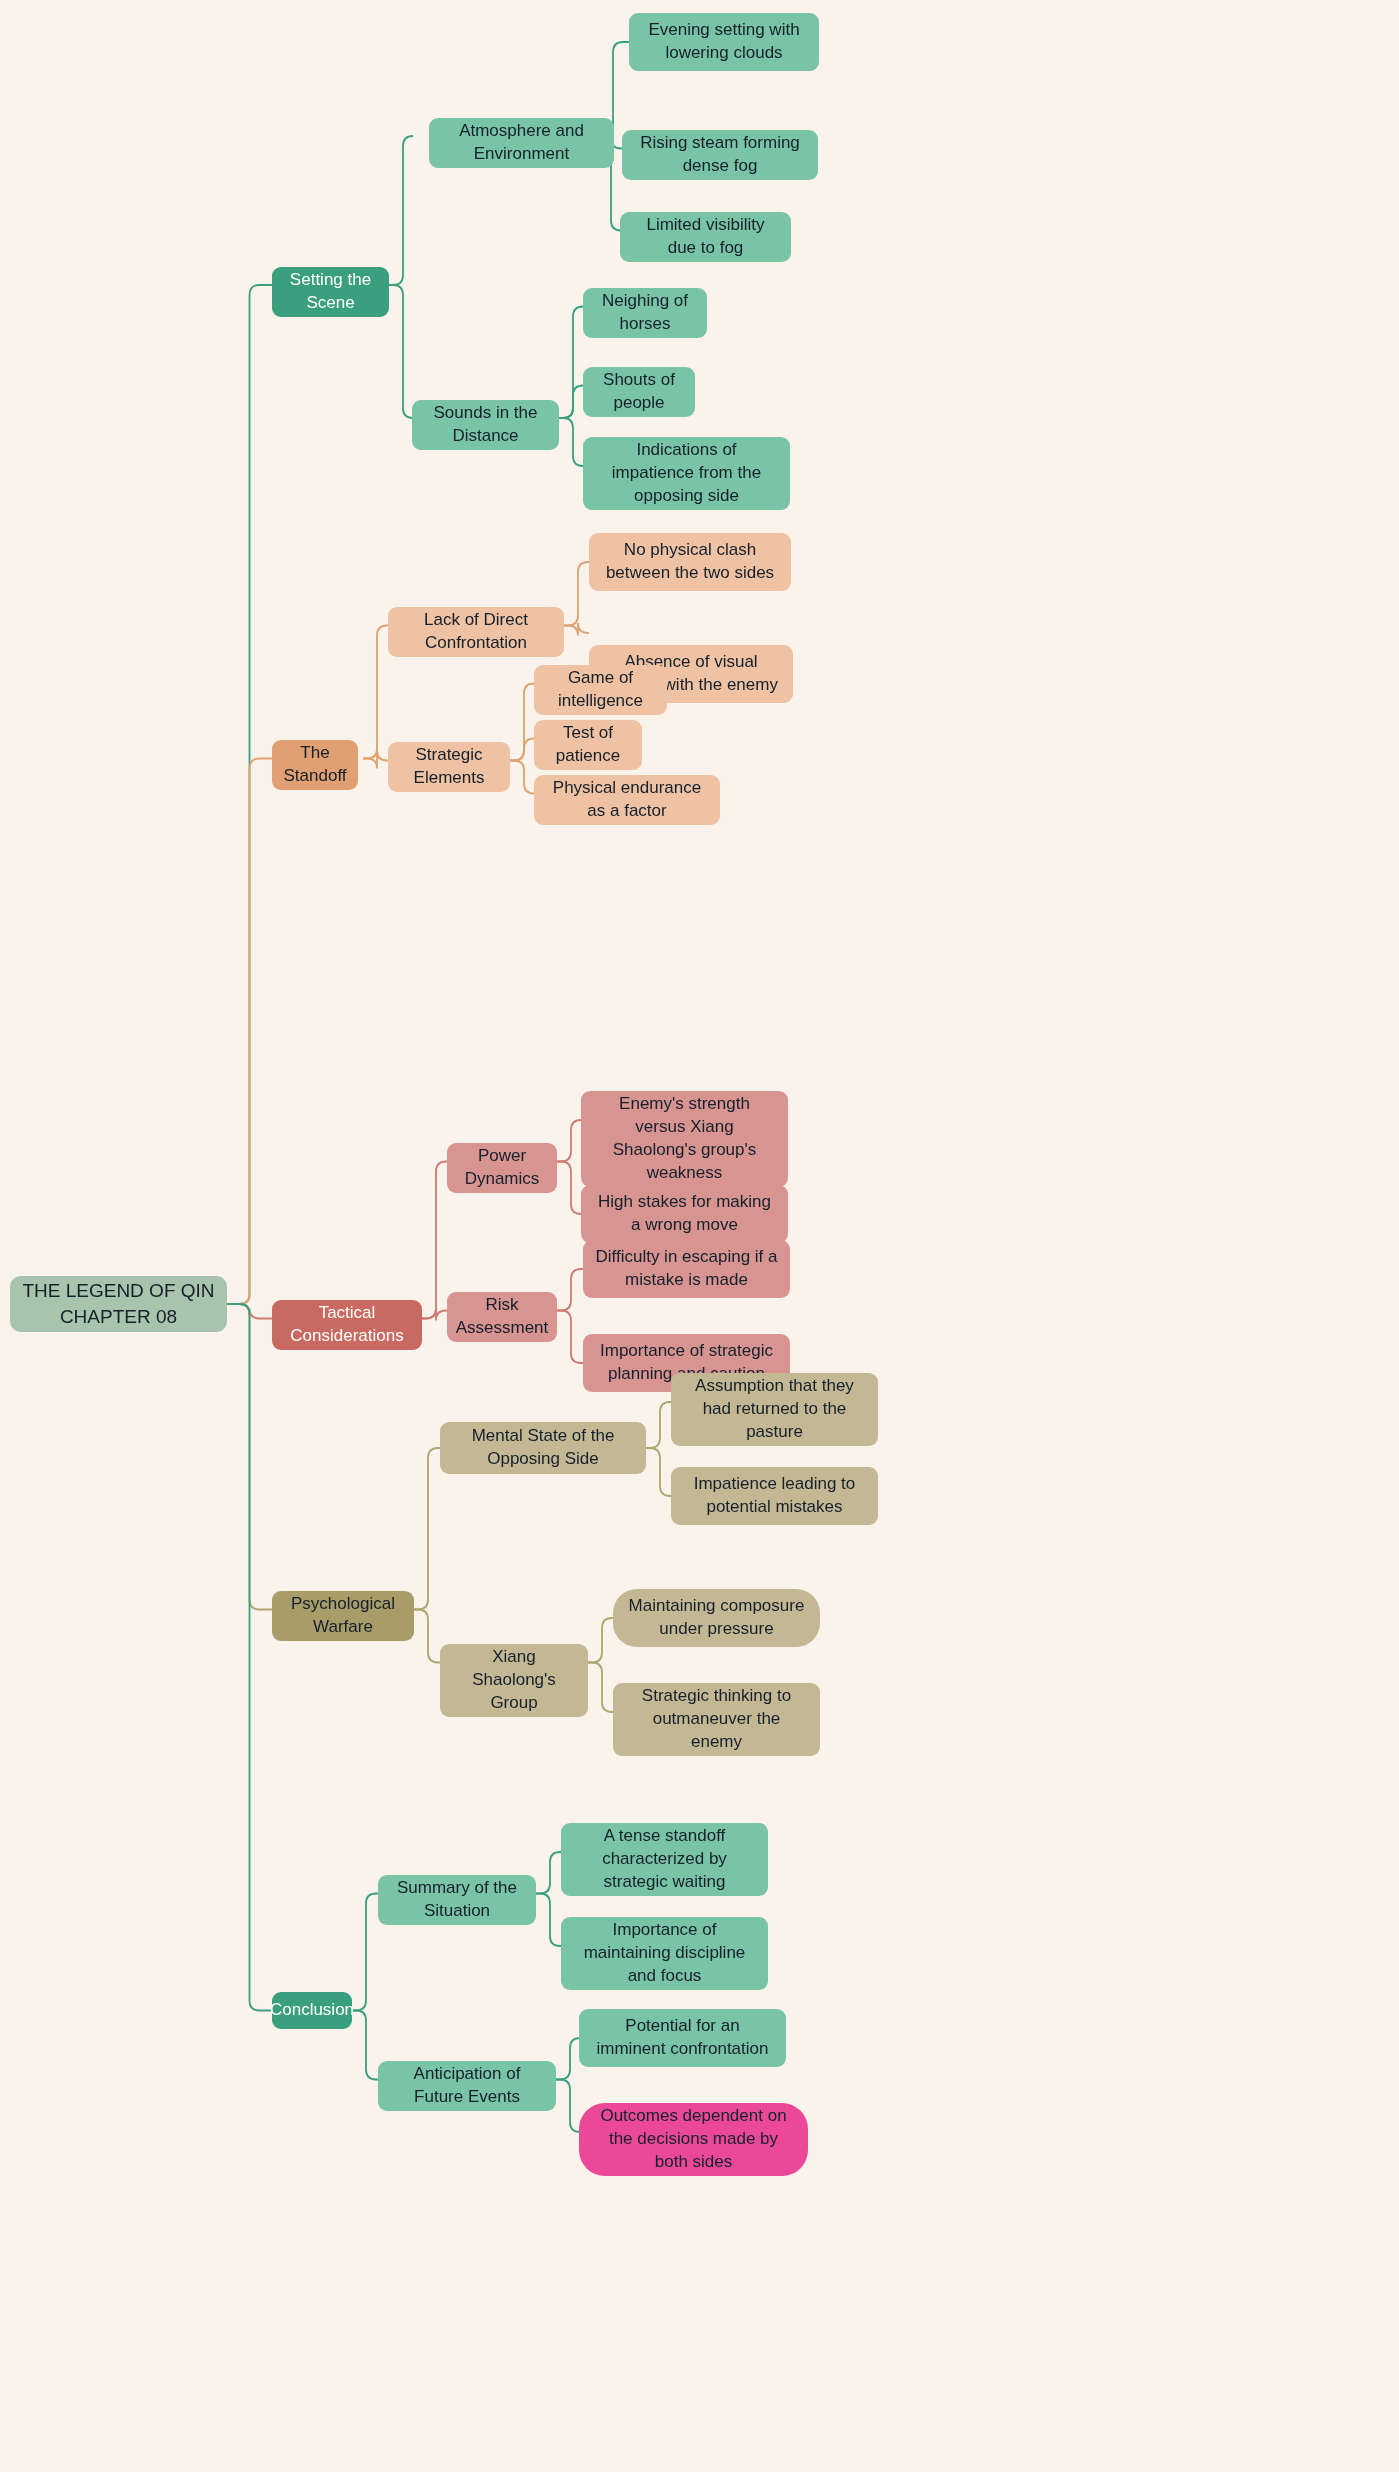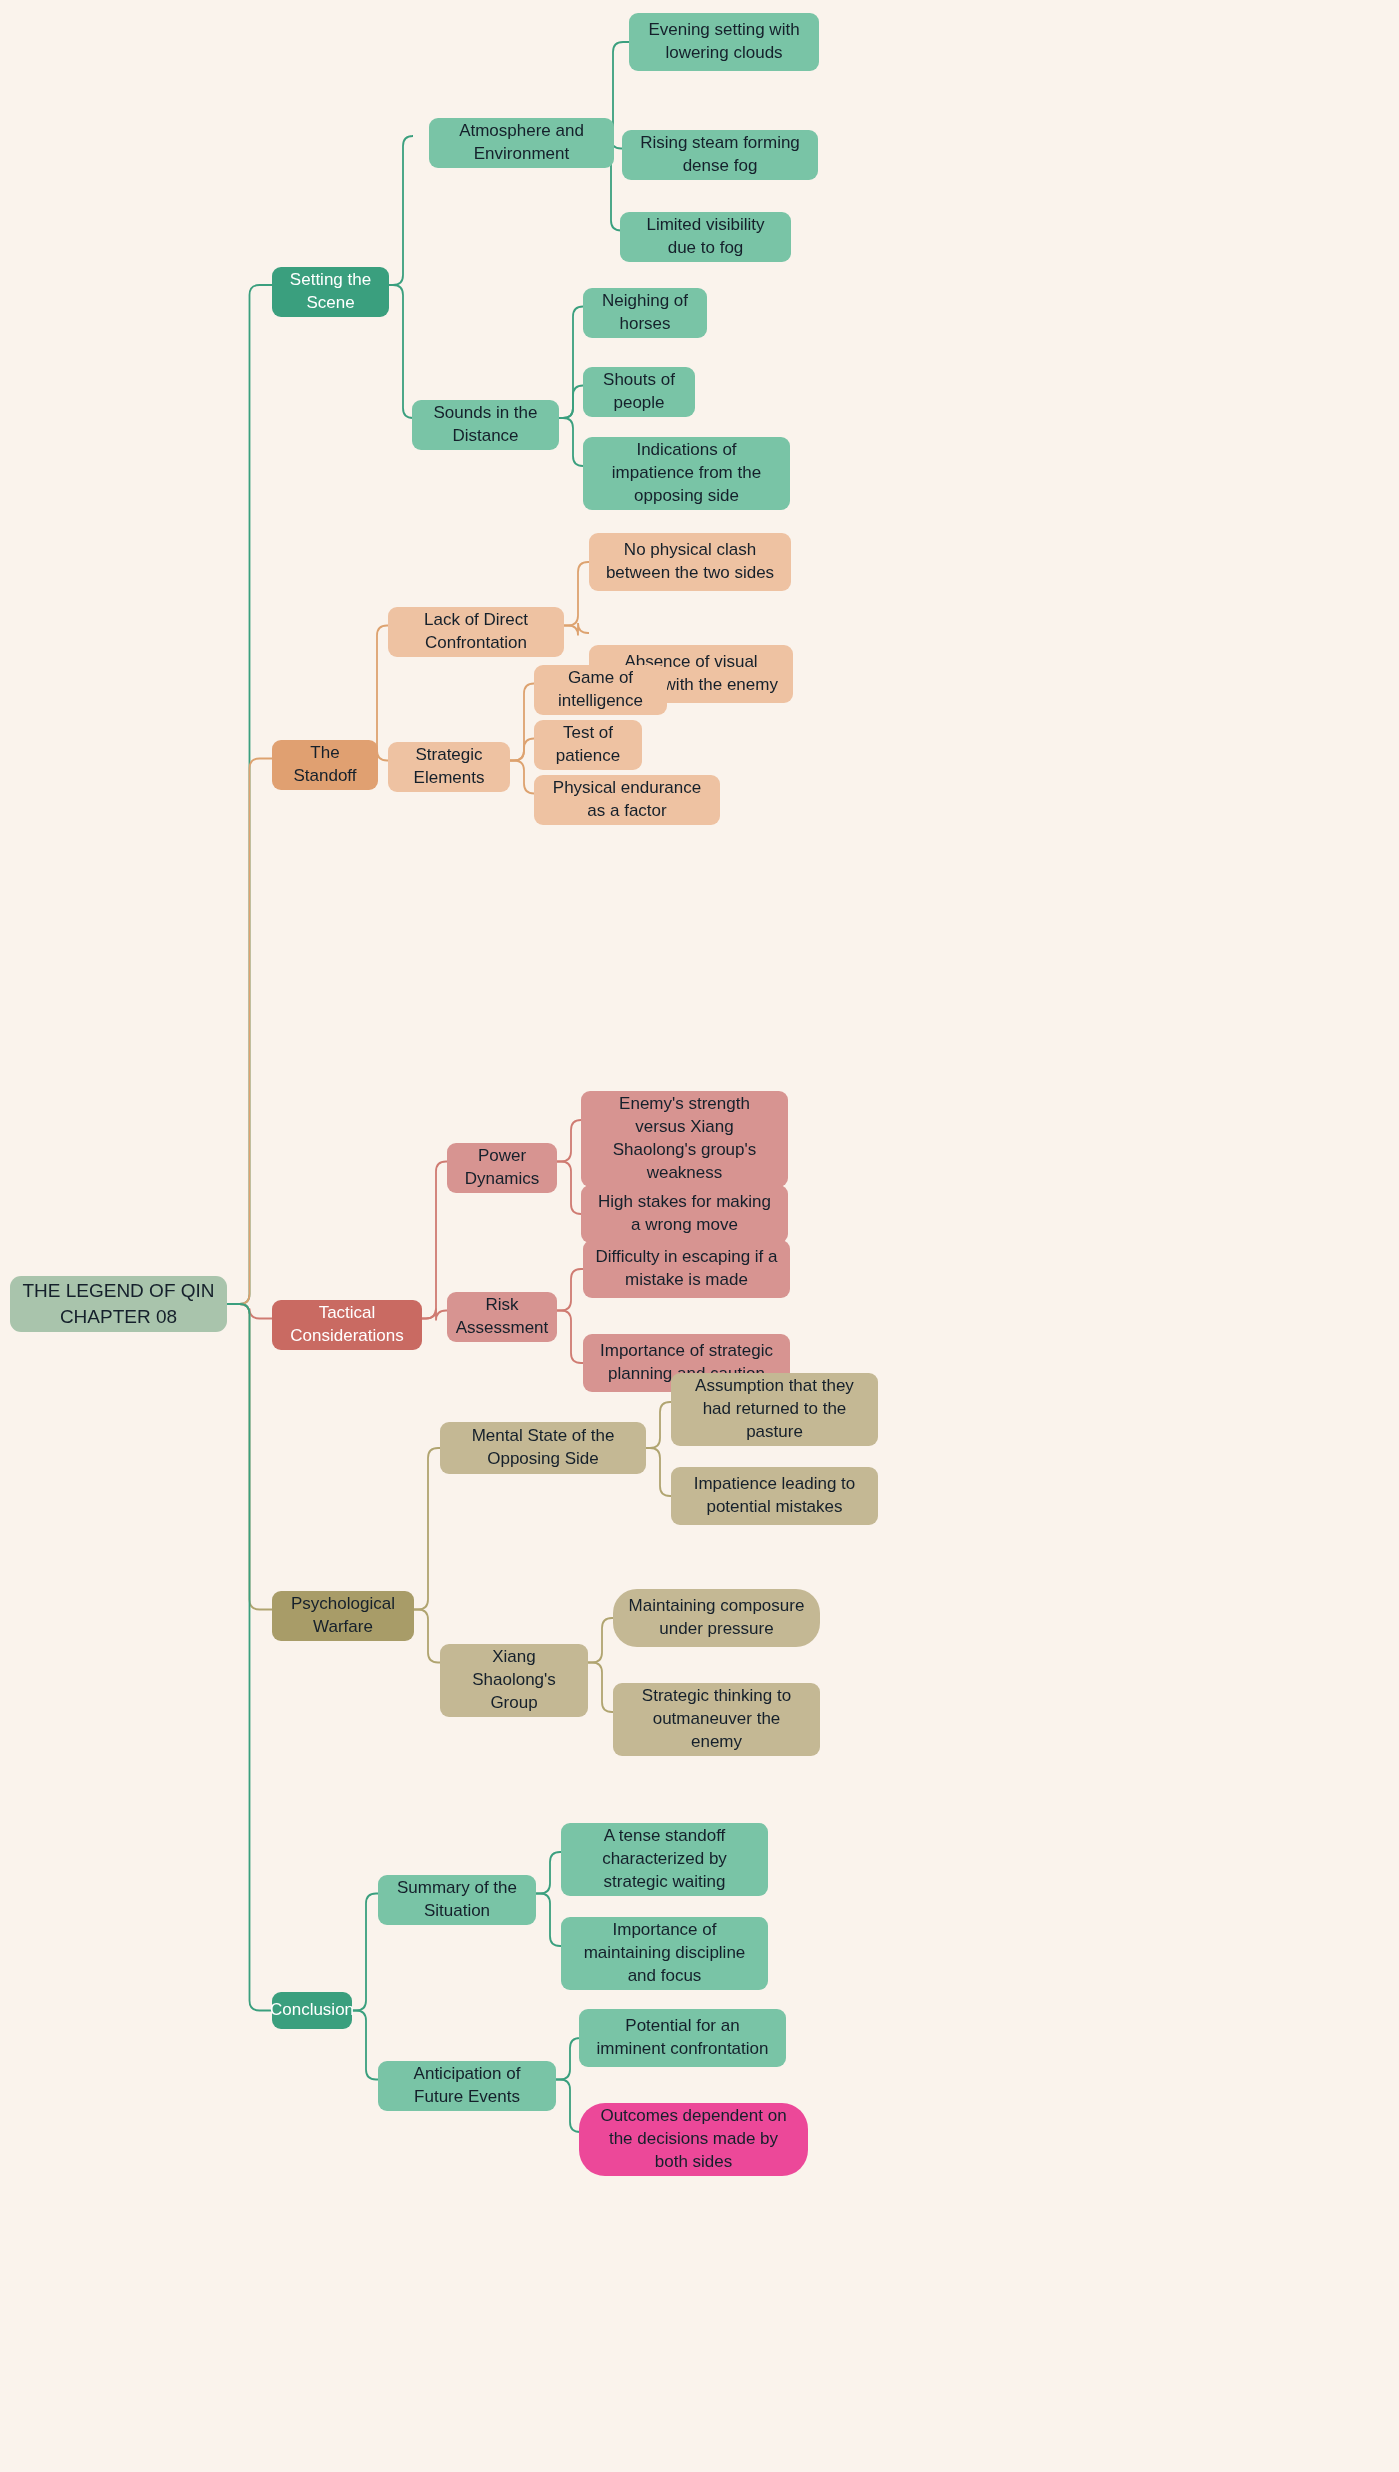--- a/index.html
+++ b/index.html
@@ -108,21 +108,21 @@
     </div>
     <div class="node" style="left: 583px; top: 288px; width: 124px; min-height: 37px; background: rgb(121, 196, 166);">
       <span>Neighing of horses</span>
     </div>
     <div class="node" style="left: 583px; top: 367px; width: 112px; min-height: 37px; background: rgb(121, 196, 166);">
       <span>Shouts of people</span>
     </div>
     <div class="node" style="left: 583px; top: 437px; width: 207px; min-height: 58px; background: rgb(121, 196, 166);">
       <span>Indications of impatience from the opposing side</span>
     </div>
-    <div class="node" style="left: 272px; top: 740px; width: 106px; min-height: 37px; background: rgb(224, 160, 113); color: rgb(21, 32, 43);">
+    <div class="node" style="left: 272px; top: 740px; width: 86px; min-height: 37px; background: rgb(224, 160, 113); color: rgb(21, 32, 43);">
       <span>The Standoff</span>
     </div>
     <div class="node" style="left: 388px; top: 607px; width: 176px; min-height: 37px; background: rgb(238, 194, 162);">
       <span>Lack of Direct Confrontation</span>
     </div>
     <div class="node" style="left: 589px; top: 533px; width: 202px; min-height: 58px; background: rgb(238, 194, 162);">
       <span>No physical clash between the two sides</span>
     </div>
     <div class="node" style="left: 589px; top: 604px; width: 204px; min-height: 58px; background: rgb(238, 194, 162); margin-top: 41px;">
       <span>Absence of visual contact with the enemy</span>

